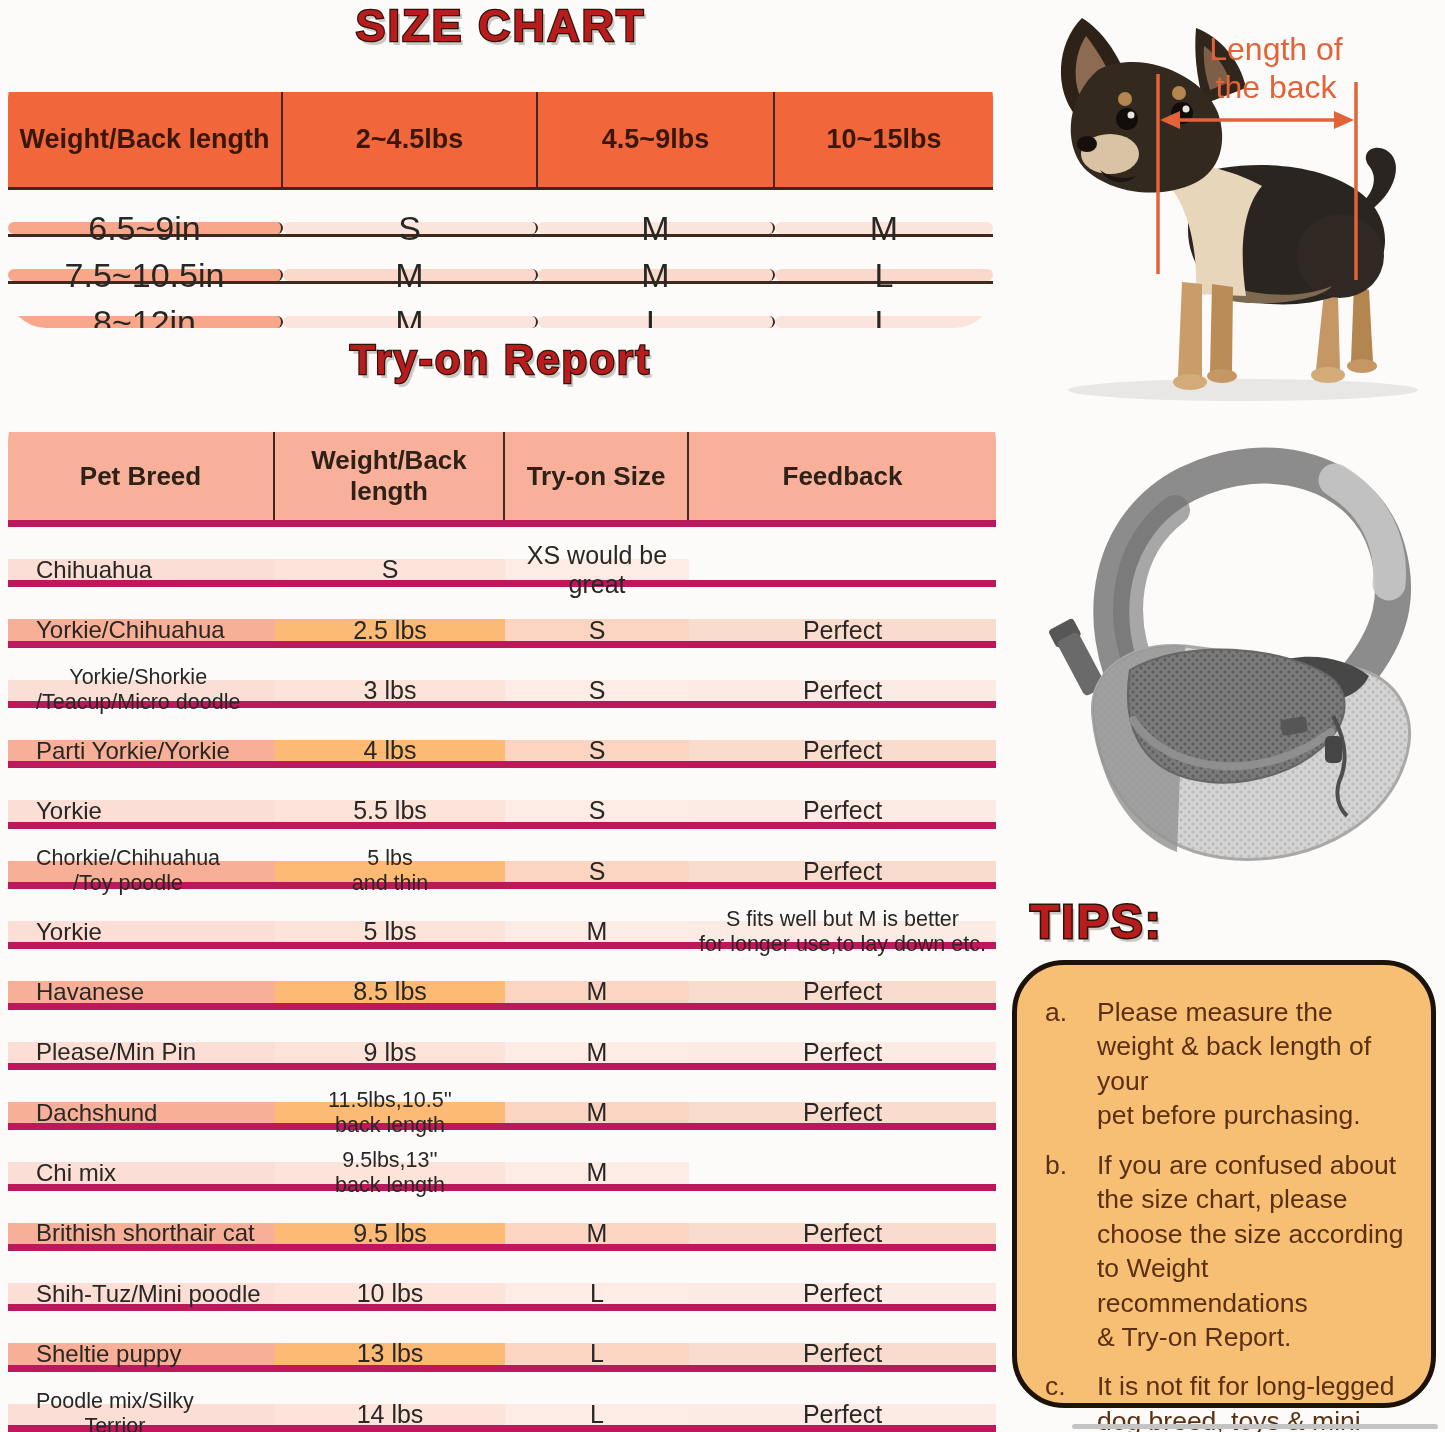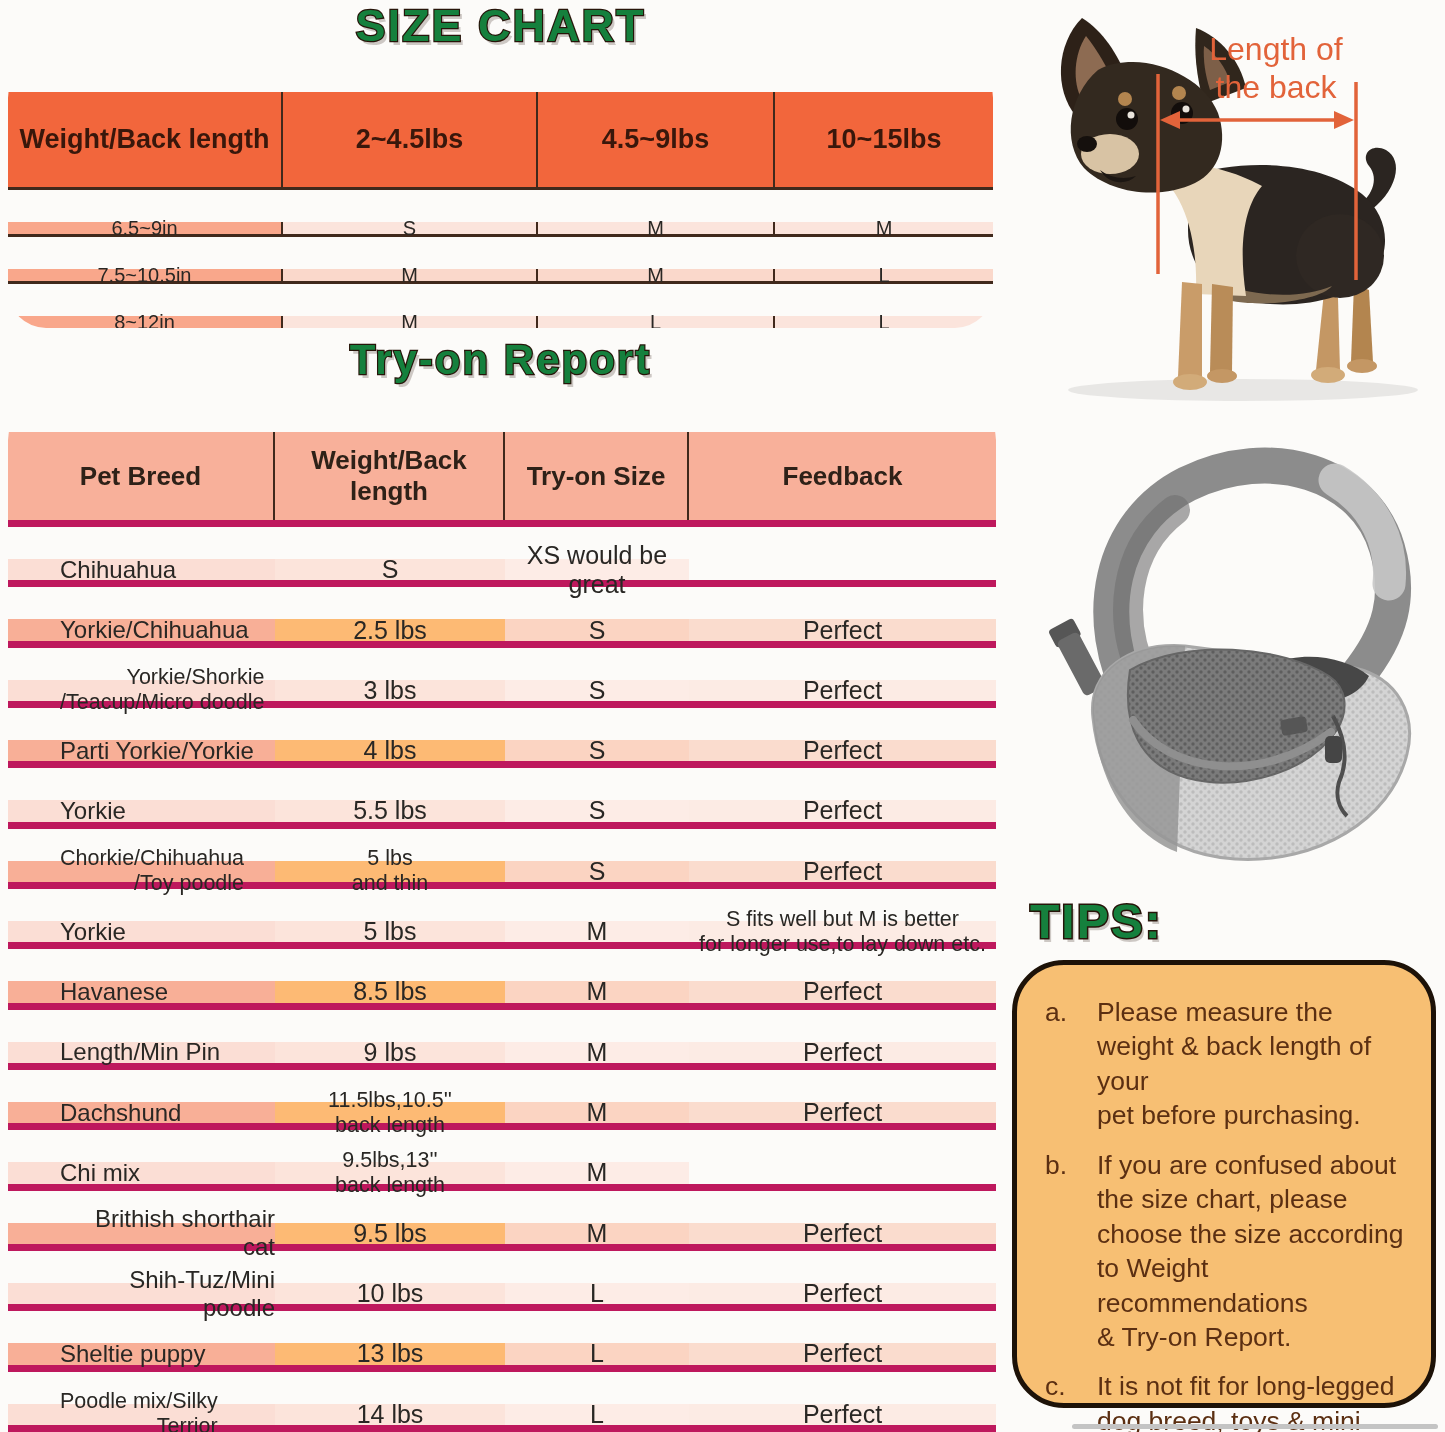--- a/index.html
+++ b/index.html
@@ -2,21 +2,21 @@
 <html><head>
 <meta charset="utf-8">
 <style>
   html,body { margin:0; padding:0; background:#ffffff; }
   .canvas {
     position:relative; width:1445px; height:1432px; overflow:hidden;
     background:#fcfbf9; font-family:"Liberation Sans", sans-serif;
   }
   
   .title {
-    position:absolute; font-weight:bold; color:#15803d;
+    position:absolute; font-weight:bold; color:#b91c1c;
     -webkit-text-stroke:2.4px #27150a; paint-order:stroke fill;
     letter-spacing:2px; text-shadow:3px 4px 0 rgba(40,20,8,0.22);
     white-space:nowrap;
   }
   .size-title  { left:8px; top:0px;  width:985px; text-align:center; font-size:45px; }
   .tryon-title { left:8px; top:336px; width:985px; text-align:center; font-size:42px; }
   .tips-title  { left:1030px; top:894px; font-size:48px; -webkit-text-stroke:3px #27150a; }
 
   
   .tbl { position:absolute; display:flex; flex-direction:column; overflow:hidden; }
@@ -29,34 +29,34 @@
 
   
   .sizechart { left:8px; top:60px; width:985px; height:268px; border-radius:38px; }
   .sizechart .trow { grid-template-columns:275px 255px 237px 218px; border-bottom:3px solid #40291c; }
   .sizechart .trow:last-child { border-bottom:none; }
   .sizechart .cell { border-right:2px solid #40291c; }
   .sizechart .cell:last-child { border-right:none; }
   .shead { height:95px; flex:0 0 auto; background:#f2663c; }
   .shead .cell { font-weight:bold; font-size:27px; color:#39170b; }
   .sdata { flex:1 1 0; }
-  .sdata .cell { font-size:20px; }
+  .sdata .cell { font-size:34px;border-radius:22px; }
   .sdata .cell:first-child { background:#f9a78b; }
   .sdata .cell:not(:first-child) { background:#fbe4dc; }
   .sdata.mid .cell:not(:first-child) { background:#fad8cb; }
 
   
   .tryon { left:8px; top:400px; width:988px; height:1032px; border-radius:40px 40px 0 0; }
   .tryon .trow { grid-template-columns:267px 230px 184px 307px; border-bottom:7px solid #be185d; }
   .thead { height:88px; flex:0 0 auto; background:#f8b09a; }
   .thead .cell { font-weight:bold; font-size:26px; color:#2e2118; border-right:2px solid #40291c; }
   .thead .cell:last-child { border-right:none; }
   .tryon .trow:not(.thead) { flex:1 1 0; }
   .tryon .trow:not(.thead) .cell { font-size:25px; }
-  .breed { justify-content:flex-start; text-align:right; padding-left:52px; font-size:24px !important; }
+  .breed { justify-content:flex-start; text-align:center; padding-left:28px; font-size:24px !important; }
   .sm { font-size:21.5px !important; }
   .lr .cell:nth-child(1){background:#fbded5}
   .lr .cell:nth-child(2){background:#fce4db}
   .lr .cell:nth-child(3){background:#fdece6}
   .lr .cell:nth-child(4){background:#fcebe4}
   .dr .cell:nth-child(1){background:#f8af97}
   .dr .cell:nth-child(2){background:#fdba74}
   .dr .cell:nth-child(3){background:#fbd4c2}
   .dr .cell:nth-child(4){background:#fadcce}
 
@@ -167,21 +167,21 @@
       <div class="cell pre sm">S fits well but M is better
 for longer use,to lay down etc.</div>
     </div>
     <div class="trow dr">
       <div class="cell breed pre">Havanese</div>
       <div class="cell pre">8.5 lbs</div>
       <div class="cell">M</div>
       <div class="cell pre">Perfect</div>
     </div>
     <div class="trow lr">
-      <div class="cell breed pre">Length/Min Pin</div>
+      <div class="cell breed pre">Please/Min Pin</div>
       <div class="cell pre">9 lbs</div>
       <div class="cell">M</div>
       <div class="cell pre">Perfect</div>
     </div>
     <div class="trow dr">
       <div class="cell breed pre">Dachshund</div>
       <div class="cell pre sm">11.5lbs,10.5''
 back length</div>
       <div class="cell">M</div>
       <div class="cell pre">Perfect</div>

